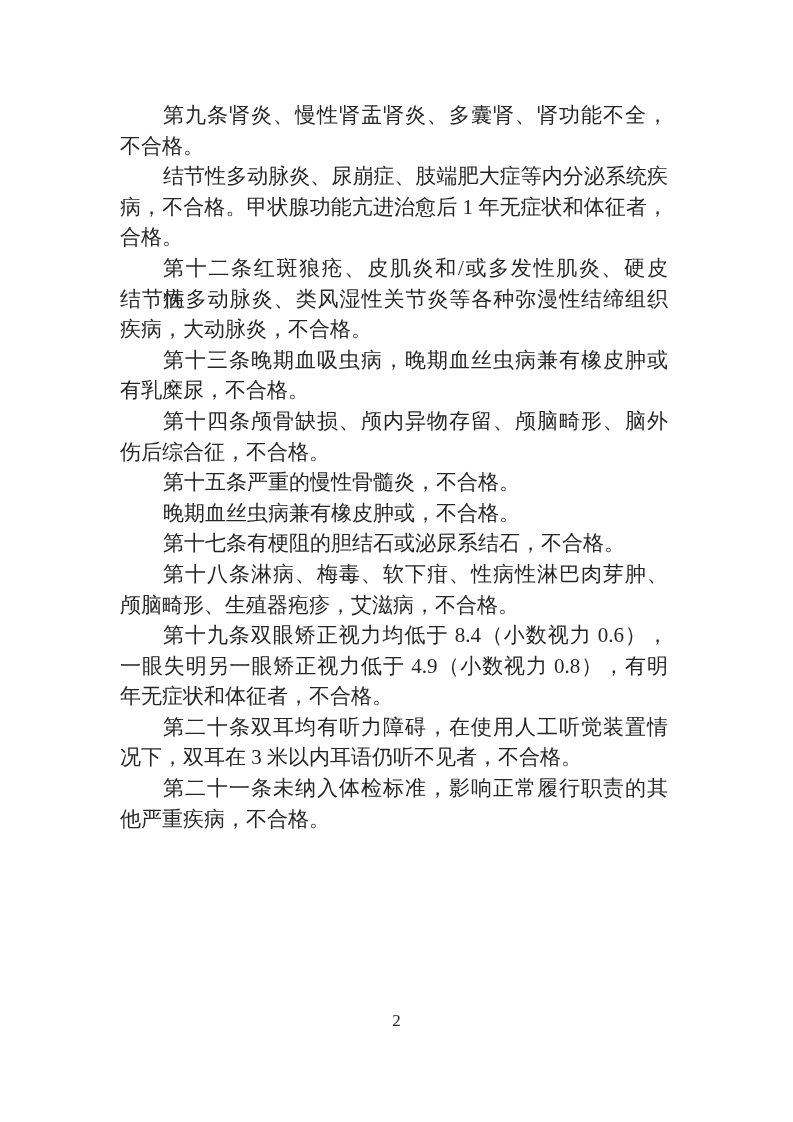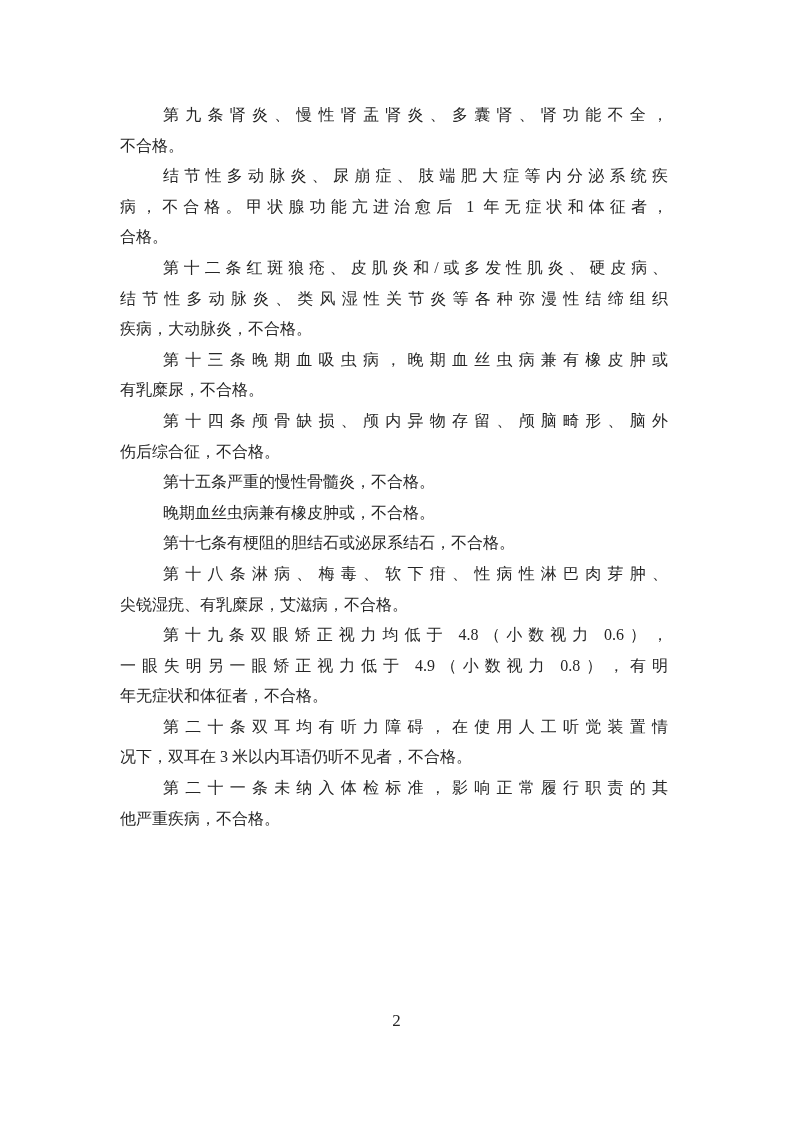--- a/index.html
+++ b/index.html
@@ -13,21 +13,21 @@
     height: 1122px;
     background: #ffffff;
     overflow: hidden;
     font-family: "Liberation Serif", "DejaVu Serif", serif;
   }
   .text-block {
     position: absolute;
     left: 120px;
     top: 100px;
     width: 548px;
-    font-size: 16px;
+    font-size: 21px;
     color: #262626;
     font-weight: 400;
   }
   .para {
     margin: 0;
     padding: 0;
   }
   .line {
     height: 30.6px;
     line-height: 30.6px;
@@ -89,24 +89,24 @@
         <div class="line first">第十五条严重的慢性骨髓炎，不合格。</div>
       </div>
       <div class="para">
         <div class="line first">晚期血丝虫病兼有橡皮肿或，不合格。</div>
       </div>
       <div class="para">
         <div class="line first">第十七条有梗阻的胆结石或泌尿系结石，不合格。</div>
       </div>
       <div class="para">
         <div class="line first fill">第十八条淋病、梅毒、软下疳、性病性淋巴肉芽肿、</div>
-        <div class="line">尖锐湿疣、有乳糜尿，艾滋病，不合格。</div>
+        <div class="line">颅脑畸形、生殖器疱疹，艾滋病，不合格。</div>
       </div>
       <div class="para">
-        <div class="line first fill">第十九条双眼矫正视力均低于 4.8（小数视力 0.6），</div>
+        <div class="line first fill">第十九条双眼矫正视力均低于 8.4（小数视力 0.6），</div>
         <div class="line fill">一眼失明另一眼矫正视力低于 4.9（小数视力 0.8），有明</div>
         <div class="line">年无症状和体征者，不合格。</div>
       </div>
       <div class="para">
         <div class="line first fill">第二十条双耳均有听力障碍，在使用人工听觉装置情</div>
         <div class="line">况下，双耳在 3 米以内耳语仍听不见者，不合格。</div>
       </div>
       <div class="para">
         <div class="line first fill">第二十一条未纳入体检标准，影响正常履行职责的其</div>
         <div class="line">他严重疾病，不合格。</div>

